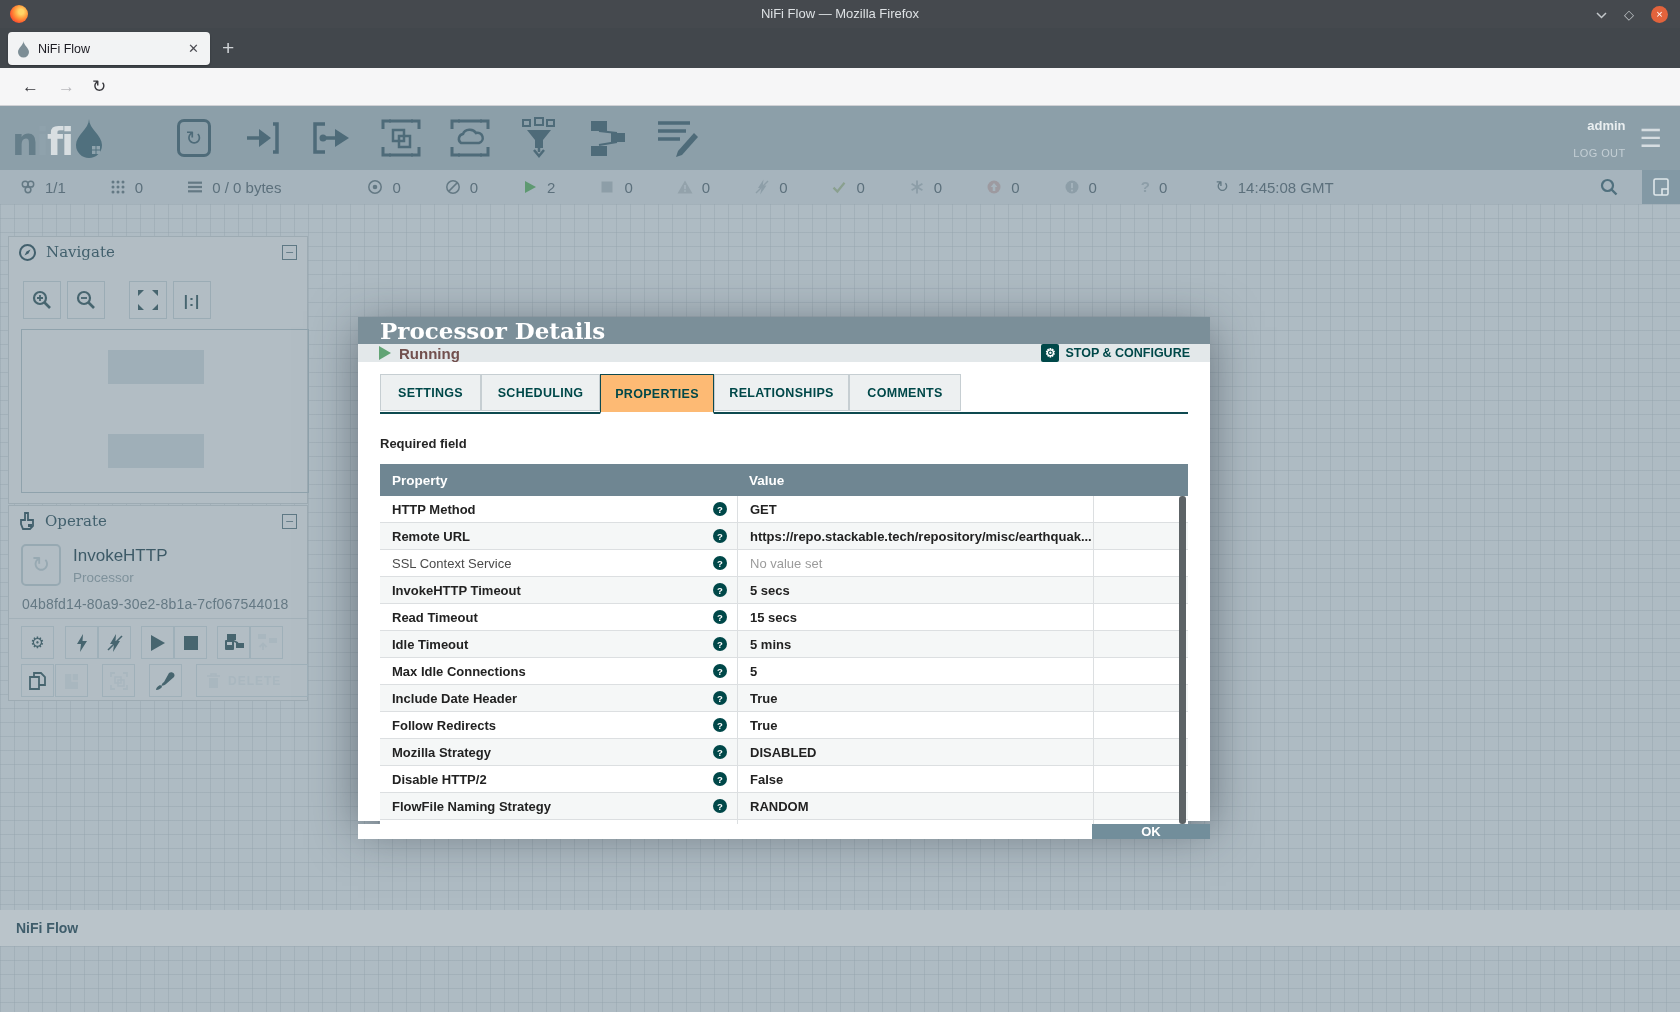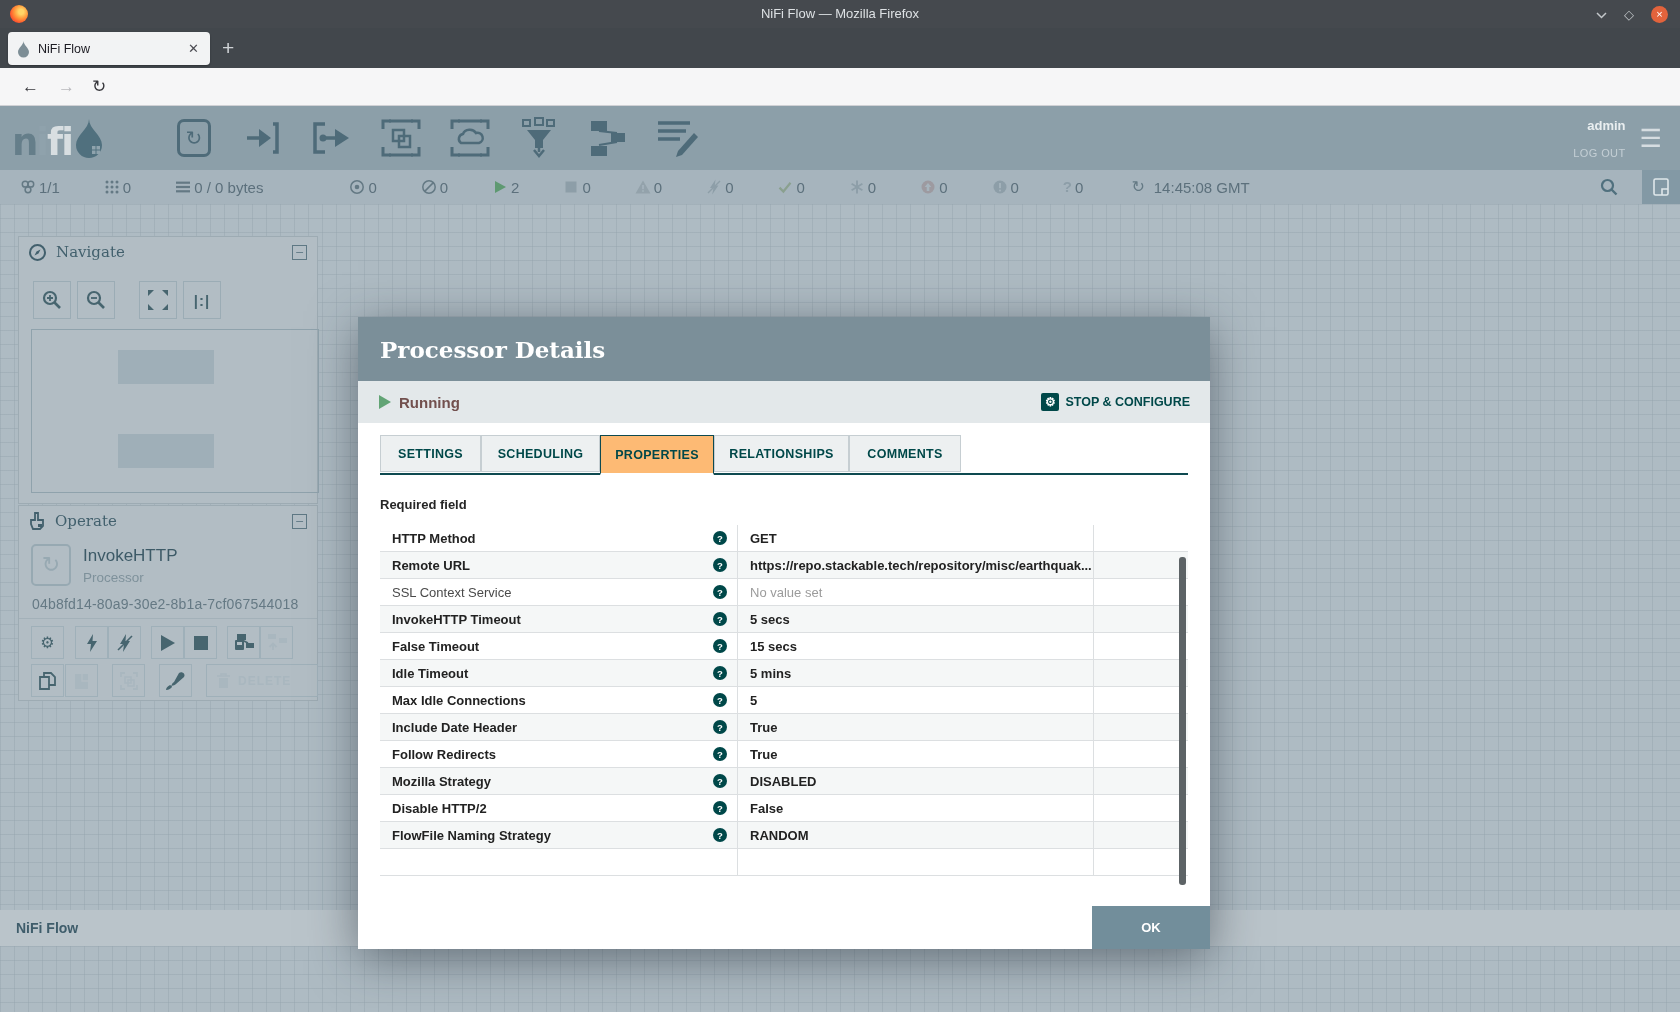--- a/index.html
+++ b/index.html
@@ -43,35 +43,35 @@
 .nf-tools{display:flex;align-items:center;margin-left:62px;gap:13px}
 .tool{width:56px;height:46px;display:grid;place-items:center;color:#4e6b79}
 .tool svg{display:block}
 .chip{width:34px;height:38px;border:3px solid #4e6b79;border-radius:7px;display:grid;place-items:center;font-size:20px;color:#4e6b79}
 .nf-user{margin-left:auto;text-align:right;margin-right:14px}
 .nf-admin{font-size:13px;font-weight:bold;color:#e9eef0}
 .nf-logout{font-size:11px;color:#c4cfd5;margin-top:14px;letter-spacing:.4px}
 .nf-menu{font-size:25px;color:#d6dde1;margin-right:18px}
 .nf-statusbar{position:absolute;top:64px;left:0;right:0;height:34px;background:#a6b4bd;display:flex;align-items:center;color:#5c707c}
 .sb-items{display:flex;align-items:center}
-.sb-item{display:flex;align-items:center;gap:3px;margin-left:44px}
+.sb-item{display:flex;align-items:center;gap:9px;margin-left:44px}
 .sb-item:first-child{margin-left:20px}
 .sb-item:nth-child(4){margin-left:86px}
 .sb-ico{color:#647984}.sb-ico svg{width:16px;height:16px;display:block}
 .sb-count{font-size:15px;font-weight:500;color:#5c707c}
 .sb-time{display:flex;align-items:center;gap:9px;margin-left:48px;font-size:15px}
 .sb-refresh{font-size:16px;color:#647984;line-height:1}
 .sb-search{position:absolute;right:62px;top:8px}
 .sb-panelbtn{position:absolute;right:0;top:0;width:38px;height:34px;background:#8399a5;display:grid;place-items:center}
 
 
 .canvas{position:absolute;top:98px;left:0;right:0;bottom:0;background-color:#aebbc3;
  background-image:linear-gradient(rgba(148,163,173,.45) 1px,transparent 1px),linear-gradient(90deg,rgba(148,163,173,.45) 1px,transparent 1px);
  background-size:14px 14px}
-.side-panel{position:absolute;left:18px;width:300px;background:#b2bdc4;border:1px solid #9dabb3}
+.side-panel{position:absolute;left:8px;width:300px;background:#b2bdc4;border:1px solid #9dabb3}
 .nav-panel{top:32px;height:268px}
 .op-panel{top:301px;height:196px}
 .panel-header{height:30px;display:flex;align-items:center;padding:0 10px;font-family:"DejaVu Serif",serif;font-size:15px;color:#42606d}
 .panel-header .ph-label{margin-left:10px}
 .collapse{width:15px;height:15px;border:1.5px solid #5e7884;margin-left:auto;display:grid;place-items:center;color:#5e7884}
 .collapse::before{content:"−";font-size:11px;line-height:1}
 .zoom-btns{position:absolute;top:44px;left:14px;display:flex}
 .zbtn{width:38px;height:38px;border:1px solid #9bacb5;display:grid;place-items:center;color:#47656f;margin-right:6px}
 .zbtn.g1{margin-right:24px}
 .one1{font-size:15px;font-weight:bold;letter-spacing:1px;color:#47656f}
@@ -85,21 +85,21 @@
 .obtn{position:absolute;width:33px;height:33px;border:1px solid #9fb0b9;display:grid;place-items:center;color:#47656f}
 .obtn svg{display:block}
 .obtn.disabled{color:#a9b7bf}
 .obtn.wide{width:112px;display:flex;align-items:center;justify-content:flex-start;gap:8px;padding-left:10px}
 .del-label{font-size:12px;font-weight:bold;letter-spacing:1px}
 .row1{top:120px}.row2{top:158px}
 .crumbbar{position:absolute;left:0;right:0;bottom:66px;height:36px;background:#bac4ca;display:flex;align-items:center;padding-left:16px}
 .crumb{font-size:14px;font-weight:bold;color:#3f5d6b}
 
 
-.dialog{position:absolute;left:358px;top:211px;width:852px;height:632px;background:#fff;
+.dialog{position:absolute;left:358px;top:211px;width:852px;height:504px;background:#fff;
  box-shadow:0 10px 45px rgba(25,35,45,.5);display:flex;flex-direction:column;z-index:10}
 .dlg-header{height:64px;background:#7b8f99;display:flex;align-items:center;padding:0 22px}
 .dlg-title{font-family:"DejaVu Serif",serif;font-size:23px;font-weight:bold;color:#fff}
 .dlg-status{height:42px;background:#e3e8ea;display:flex;align-items:center;padding:0 20px}
 .run-label{margin-left:8px;font-size:15px;font-weight:bold;color:#72504e}
 .stop-config{margin-left:auto;display:flex;align-items:center;gap:6px;color:#004849;font-weight:bold;font-size:12.5px}
 .sc-ico{width:18px;height:18px;background:#004849;border-radius:2px;color:#fff;display:grid;place-items:center;font-size:12px}
 .dlg-body{flex:1;padding:12px 22px 0;position:relative}
 .tabs{display:flex;border-bottom:2px solid #0e4a50;height:40px;}
 .dtab{display:flex;align-items:center;justify-content:center;font-size:12.5px;font-weight:bold;color:#004849;
@@ -585,20 +585,24 @@
       <div class="dlg-body">
         <div class="tabs">
           <span class="dtab">SETTINGS</span>
           <span class="dtab">SCHEDULING</span>
           <span class="dtab active">PROPERTIES</span>
           <span class="dtab">RELATIONSHIPS</span>
           <span class="dtab">COMMENTS</span>
         </div>
         <div class="required">Required field</div>
         <div class="ptable">
+          <div class="phead">
+            <span class="ph1">Property</span>
+            <span class="ph2">Value</span>
+          </div>
           <div>
               <div class="trow">
                 <div class="tname">
                   <span>HTTP Method</span>
                   <span class="q">?</span>
                 </div>
                 <div class="tval">GET</div>
                 <div class="tpad"></div>
               </div>
               <div class="trow alt">
@@ -620,21 +624,21 @@
               <div class="trow alt">
                 <div class="tname">
                   <span>InvokeHTTP Timeout</span>
                   <span class="q">?</span>
                 </div>
                 <div class="tval">5 secs</div>
                 <div class="tpad"></div>
               </div>
               <div class="trow">
                 <div class="tname">
-                  <span>False Timeout</span>
+                  <span>Read Timeout</span>
                   <span class="q">?</span>
                 </div>
                 <div class="tval">15 secs</div>
                 <div class="tpad"></div>
               </div>
               <div class="trow alt">
                 <div class="tname">
                   <span>Idle Timeout</span>
                   <span class="q">?</span>
                 </div>

